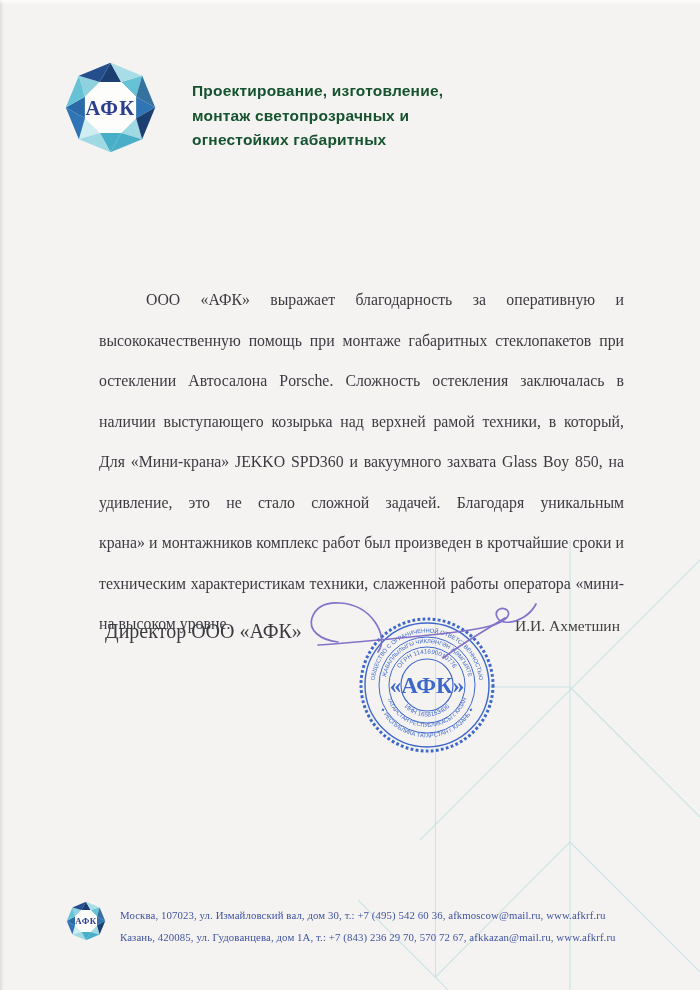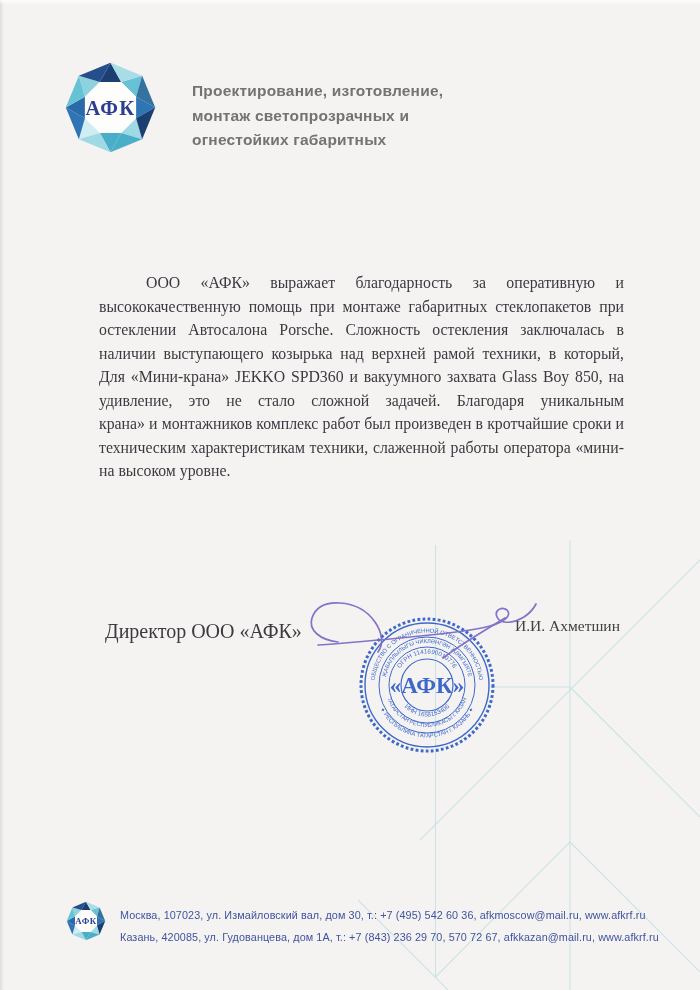--- a/index.html
+++ b/index.html
@@ -17,52 +17,52 @@
   .page::after{
     content:"";position:absolute;left:0;top:0;right:0;height:5px;
     background:linear-gradient(180deg,rgba(255,255,255,.8),rgba(255,255,255,0));
     z-index:5;pointer-events:none;
   }
   .watermark{position:absolute;left:0;top:0;z-index:0;}
 
   .logo-main{position:absolute;left:64px;top:61px;z-index:2;}
   .tagline{
     position:absolute;left:192px;top:79px;z-index:2;
-    color:#737373;font-size:15.5px;font-weight:700;line-height:24.5px;
+    color:#14532d;font-size:15.5px;font-weight:700;line-height:24.5px;
     letter-spacing:.2px;
   }
   .tagline span{display:block;}
 
   .bodytext{
     position:absolute;left:99px;top:271px;width:525px;z-index:2;
     font-family:"Liberation Serif",serif;font-size:15.8px;line-height:23.5px;
     color:#3a3a40;
   }
-  .bline{text-align:justify;text-align-last:justify;}
+  .bline{text-align:justify;text-align-last:justify;margin-top:17px;}
   .bline:first-child{text-indent:47px;}
   .bline:last-child{text-align-last:left;}
 
   .director{
     position:absolute;left:105px;top:620px;z-index:2;
     font-family:"Liberation Serif",serif;font-size:20px;color:#3a3a40;
   }
   .signer{
     position:absolute;left:515px;top:617px;z-index:4;
     font-family:"Liberation Serif",serif;font-size:15.5px;color:#404040;
   }
   .stamp{position:absolute;left:357px;top:615px;z-index:3;opacity:.92;}
   .sig{position:absolute;left:300px;top:590px;z-index:4;}
 
   .footer-logo{position:absolute;left:66px;top:901px;z-index:2;}
   .footer-text{
     position:absolute;left:120px;top:904px;width:560px;z-index:2;
     color:#3e53a0;font-size:10.8px;line-height:22px;font-weight:500;
     letter-spacing:.1px;white-space:nowrap;
   }
-  .fline{display:block;}
+  .fline{display:block;font-family:Liberation Serif, serif;}
   svg text{user-select:none;}
 </style>
 </head>
 <body>
 
 <div class="page">
 
   <svg class="watermark" width="700" height="990" viewBox="0 0 700 990">
     <g stroke="#c3e1e3" stroke-width="1.1" opacity="0.85" fill="none">
       <path d="M435.5 545 V977"></path>

